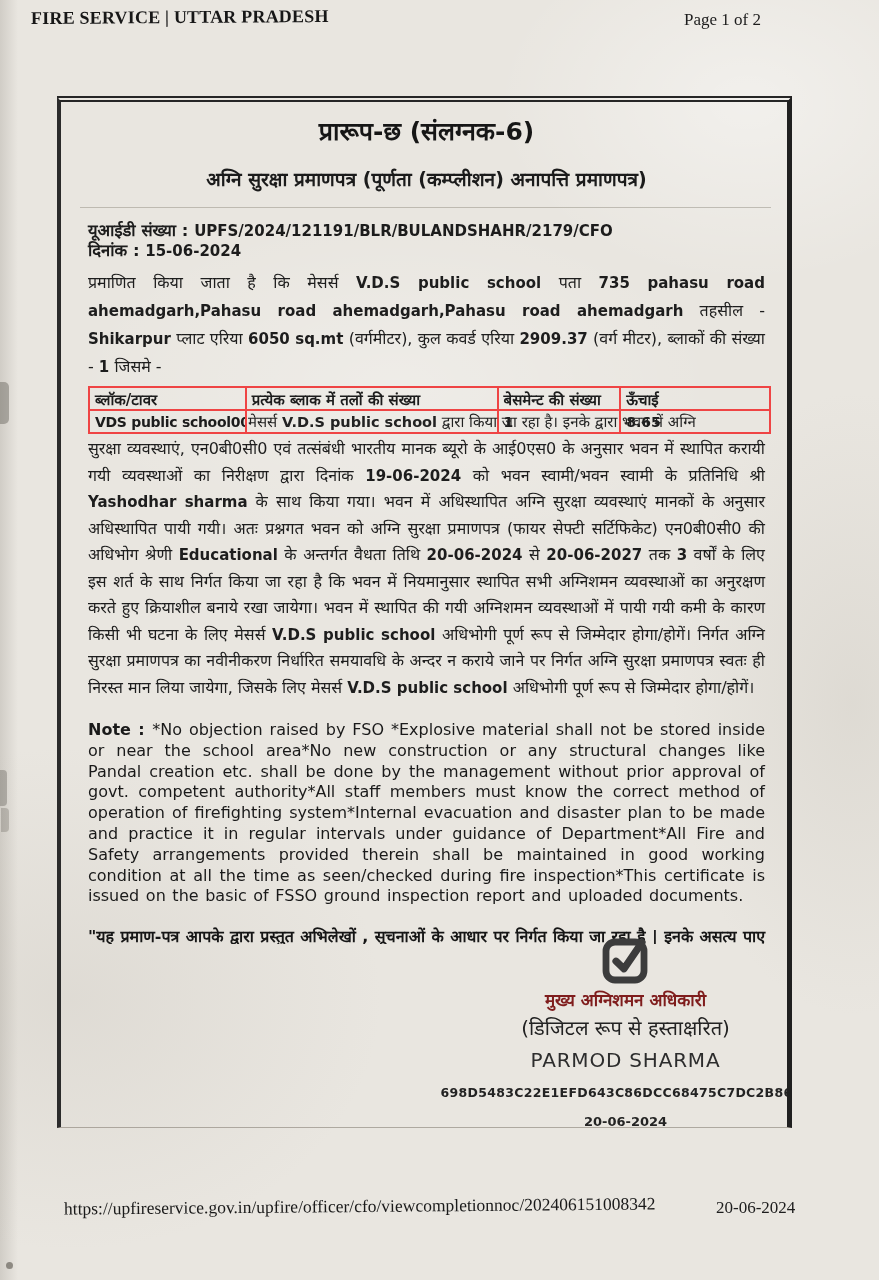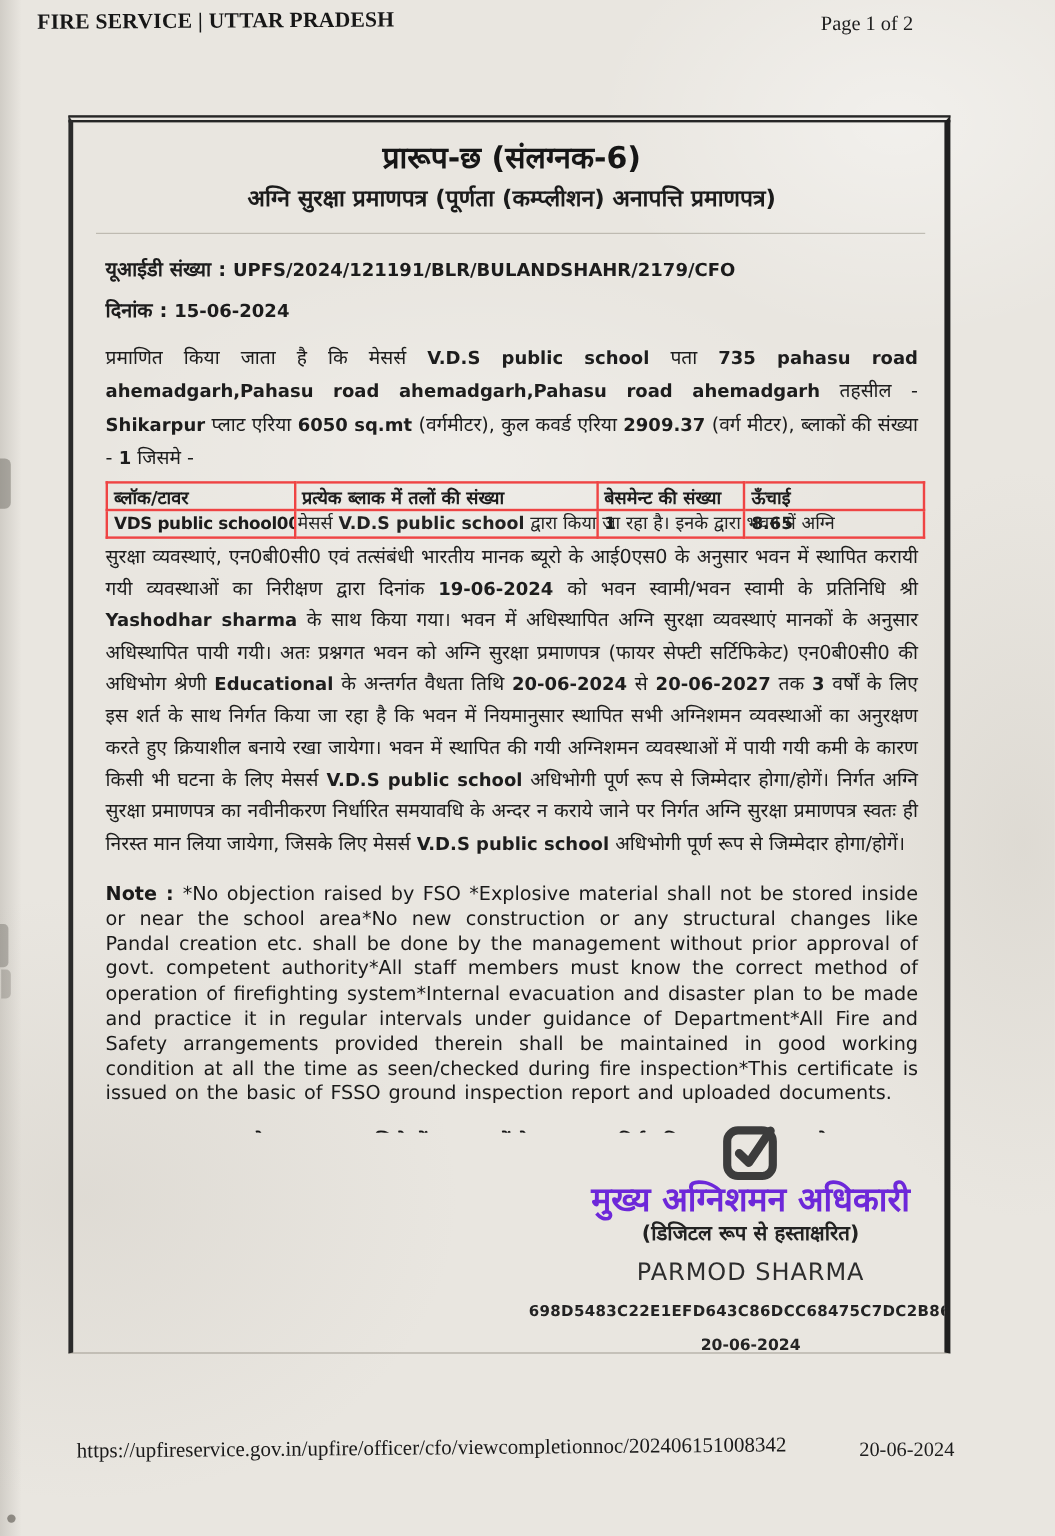--- a/index.html
+++ b/index.html
@@ -16,24 +16,24 @@
   }
   .hdr-left{position:absolute;left:31px;top:7px;font-family:"Liberation Serif",serif;
     font-weight:700;font-size:18px;letter-spacing:.2px;transform:rotate(-.4deg);color:#171717;}
   .hdr-right{position:absolute;left:684px;top:10px;font-family:"Liberation Serif",serif;
     font-size:17px;color:#1d1d1d;}
   .box{position:absolute;left:57px;top:96px;width:735px;height:1032px;box-sizing:border-box;
     border-top:6px double #262626;border-left:4px solid #2b2b2b;border-right:5px solid #202020;
     border-bottom:1px solid rgba(125,119,108,.55);overflow:hidden;}
   .flow{padding:14px 22px 0 27px;max-height:828px;overflow:hidden;}
   .title{text-align:center;font-weight:700;font-size:25px;line-height:32px;color:#161616;}
-  .subtitle{text-align:center;font-weight:600;font-size:19px;line-height:30px;margin-top:3px;color:#1b1b1b;}
+  .subtitle{text-align:center;font-weight:600;font-size:19px;line-height:30px;margin-top:16px;color:#1b1b1b;}
   .divider{height:1px;background:rgba(138,132,120,.45);margin:13px -6px 0 -8px;}
   .uidblock{margin-top:13px;}
-  .uid-line{font-size:16.5px;line-height:34px;font-weight:700;}
+  .uid-line{font-size:16.5px;line-height:19px;font-weight:700;}
   .lb{font-family:"DejaVu Sans",sans-serif;font-weight:700;font-size:15px;}
   .hb{font-weight:700;}
   .para{text-align:justify;font-size:16px;line-height:26.5px;margin:2px 0 0;color:#1d1d1d;}
   .intro{line-height:28px;margin-top:8px;}
   .table-wrap{position:relative;margin-top:5px;margin-right:-6px;}
   table.blk{width:100%;border-collapse:collapse;table-layout:fixed;}
   table.blk th,table.blk td{border:2px solid #ef4444;padding:0 5px;height:21px;overflow:hidden;white-space:nowrap;}
   table.blk th{font-size:15px;font-weight:700;text-align:left;}
   .c1{width:23%;} .c2{width:37%;} .c3{width:18%;} .c4{width:22%;}
   td.jumble{font-family:"DejaVu Sans",sans-serif;font-weight:700;font-size:14px;letter-spacing:-.3px;}
@@ -44,22 +44,22 @@
   .note{margin-top:19px;text-align:justify;font-size:16px;line-height:20.8px;color:#1a1a1a;word-spacing:1.5px;}
   .note .nb{font-weight:700;}
   .quote{margin-top:15px;text-align:justify;font-weight:700;font-size:16px;line-height:27.5px;
     text-decoration:underline;text-underline-offset:3px;color:#161616;}
   .bottom{position:absolute;left:27px;right:22px;top:832px;height:196px;}
   .issue-block{position:absolute;left:2px;top:64px;}
   .issue-line{font-size:16.5px;line-height:23px;font-weight:700;}
   .issue-line .lb{font-size:15.5px;}
   .sign-block{position:absolute;left:345px;top:0;width:385px;text-align:center;}
   .chk{display:block;margin:0 auto;}
-  .desig{font-weight:700;font-size:28px;line-height:24px;margin-top:4px;color:#6d28d9;}
-  .digi{font-size:17px;line-height:20px;margin-top:6px;color:#222;font-weight:bold;}
+  .desig{font-weight:700;font-size:17px;line-height:24px;margin-top:4px;color:#7f1d1d;}
+  .digi{font-size:20px;line-height:20px;margin-top:6px;color:#222;}
   .name{font-size:20px;line-height:22px;margin-top:11px;letter-spacing:.8px;color:#2d2d2d;}
   .hash{font-size:12.5px;font-weight:700;line-height:15px;margin-top:14px;letter-spacing:.3px;color:#232323;}
   .sdate{font-size:13px;font-weight:600;line-height:15px;margin-top:14px;color:#242424;}
   .ftr-url{position:absolute;left:64px;top:1196px;font-family:"Liberation Serif",serif;
     font-size:17.5px;color:#1a1a1a;transform:rotate(-.5deg);}
   .ftr-date{position:absolute;left:716px;top:1198px;font-family:"Liberation Serif",serif;
     font-size:17px;color:#1d1d1d;}
   .sm{position:absolute;}
   .sm1{left:0;top:382px;width:9px;height:42px;background:rgba(70,65,58,.35);border-radius:0 5px 5px 0;}
   .sm2{left:0;top:770px;width:7px;height:36px;background:rgba(70,65,58,.30);border-radius:0 4px 4px 0;}

